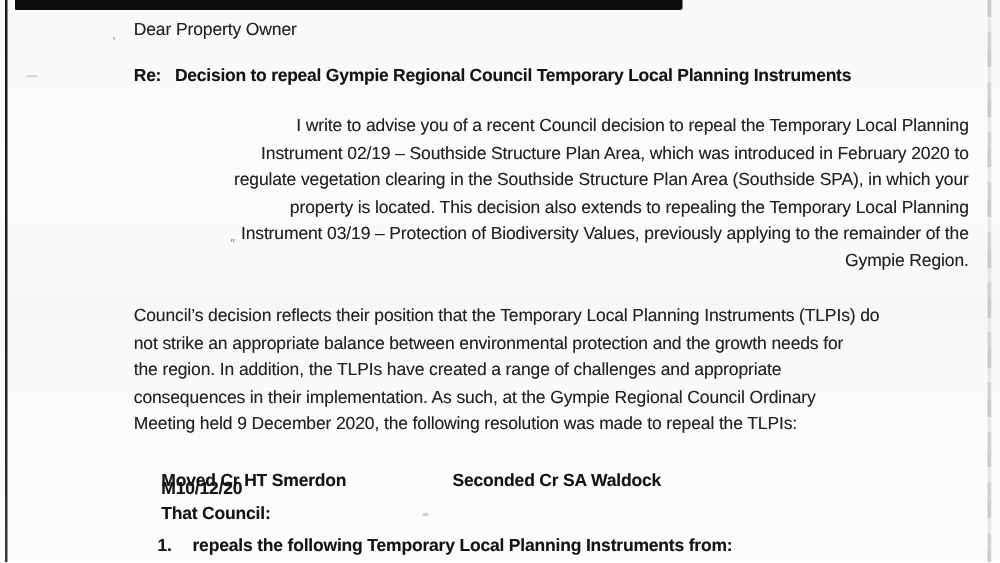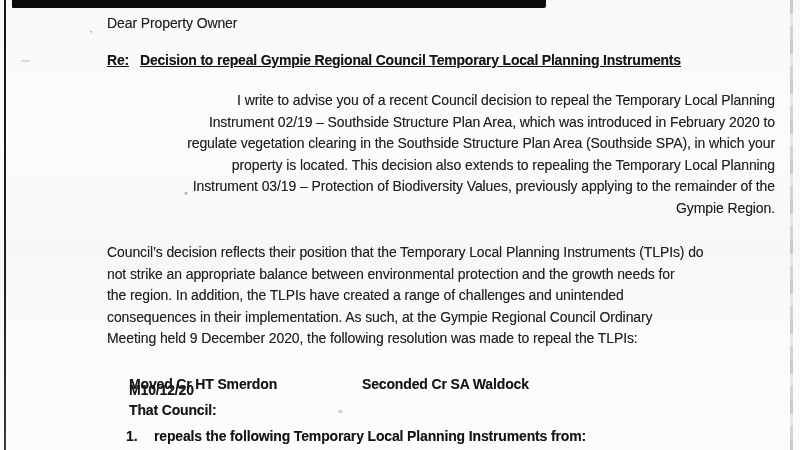--- a/index.html
+++ b/index.html
@@ -53,21 +53,20 @@
     color: var(--ink, #212121);
     text-shadow: 0 0 0.5px rgba(30,30,30,0.4);
     white-space: nowrap;
   }
   .salutation { top: 13px; }
   .subject {
     top: 50px;
     font-weight: bold;
     color: var(--ink-bold, #141414);
     letter-spacing: -0.2px;
-    text-decoration: underline;
   }
   .subject .re-prefix { margin-right: 11px; }
   .para { white-space: normal; width: 668px; }
   .para .pline { display: block; white-space: nowrap; }
   .para1 { top: 90px; text-align: right; }
   .para2 { top: 242px; }
   .res {
     left: 129px;
     font-weight: bold;
     color: var(--ink-bold, #141414);
@@ -122,21 +121,21 @@
     <span class="pline">Instrument 02/19 – Southside Structure Plan Area, which was introduced in February 2020 to</span>
     <span class="pline">regulate vegetation clearing in the Southside Structure Plan Area (Southside SPA), in which your</span>
     <span class="pline">property is located. This decision also extends to repealing the Temporary Local Planning</span>
     <span class="pline">Instrument 03/19 – Protection of Biodiversity Values, previously applying to the remainder of the</span>
     <span class="pline">Gympie Region.</span>
   </div>
 
   <div class="txt para para2">
     <span class="pline">Council’s decision reflects their position that the Temporary Local Planning Instruments (TLPIs) do</span>
     <span class="pline">not strike an appropriate balance between environmental protection and the growth needs for</span>
-    <span class="pline">the region. In addition, the TLPIs have created a range of challenges and unintended</span>
+    <span class="pline">the region. In addition, the TLPIs have created a range of challenges and appropriate</span>
     <span class="pline">consequences in their implementation. As such, at the Gympie Regional Council Ordinary</span>
     <span class="pline">Meeting held 9 December 2020, the following resolution was made to repeal the TLPIs:</span>
   </div>
 
   <div class="txt res motion">M10/12/20</div>
 
   <div class="txt res moved-row">
     <span class="moved">Moved Cr HT Smerdon</span><span class="seconded">Seconded Cr SA Waldock</span>
   </div>
 

